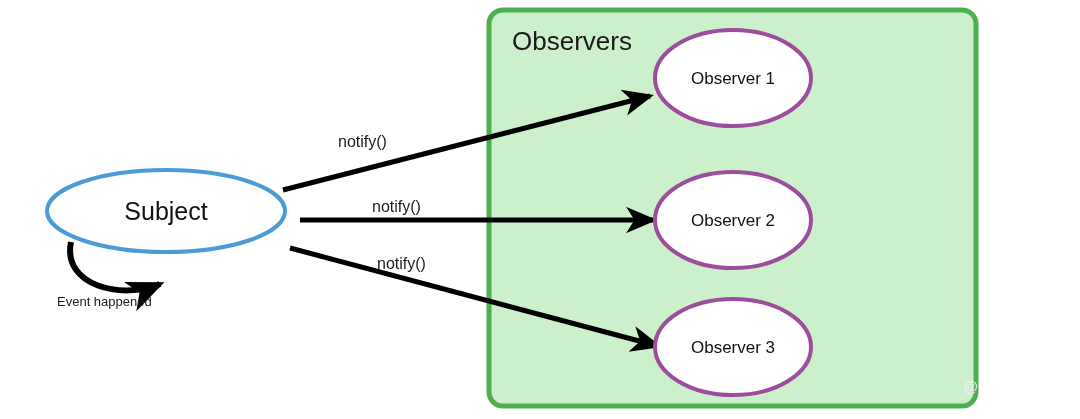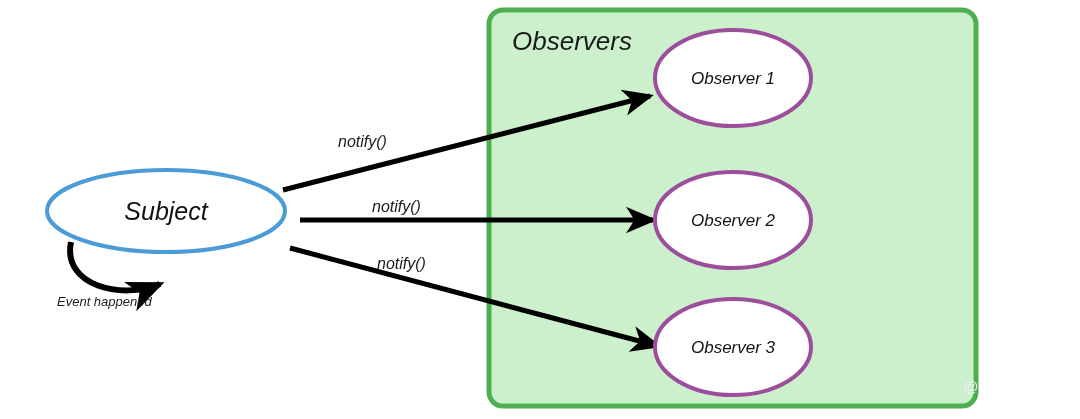--- a/index.html
+++ b/index.html
@@ -10,21 +10,20 @@
   }
   body {
     font-family: "Liberation Sans", sans-serif;
   }
   #canvas {
     position: relative;
     width: 1080px;
     height: 419px;
     background: #ffffff;
     overflow: hidden;
-    font-style: italic;
   }
   #diagram-svg {
     position: absolute;
     left: 0;
     top: 0;
     width: 1080px;
     height: 419px;
     display: block;
   }
   .node-label {

